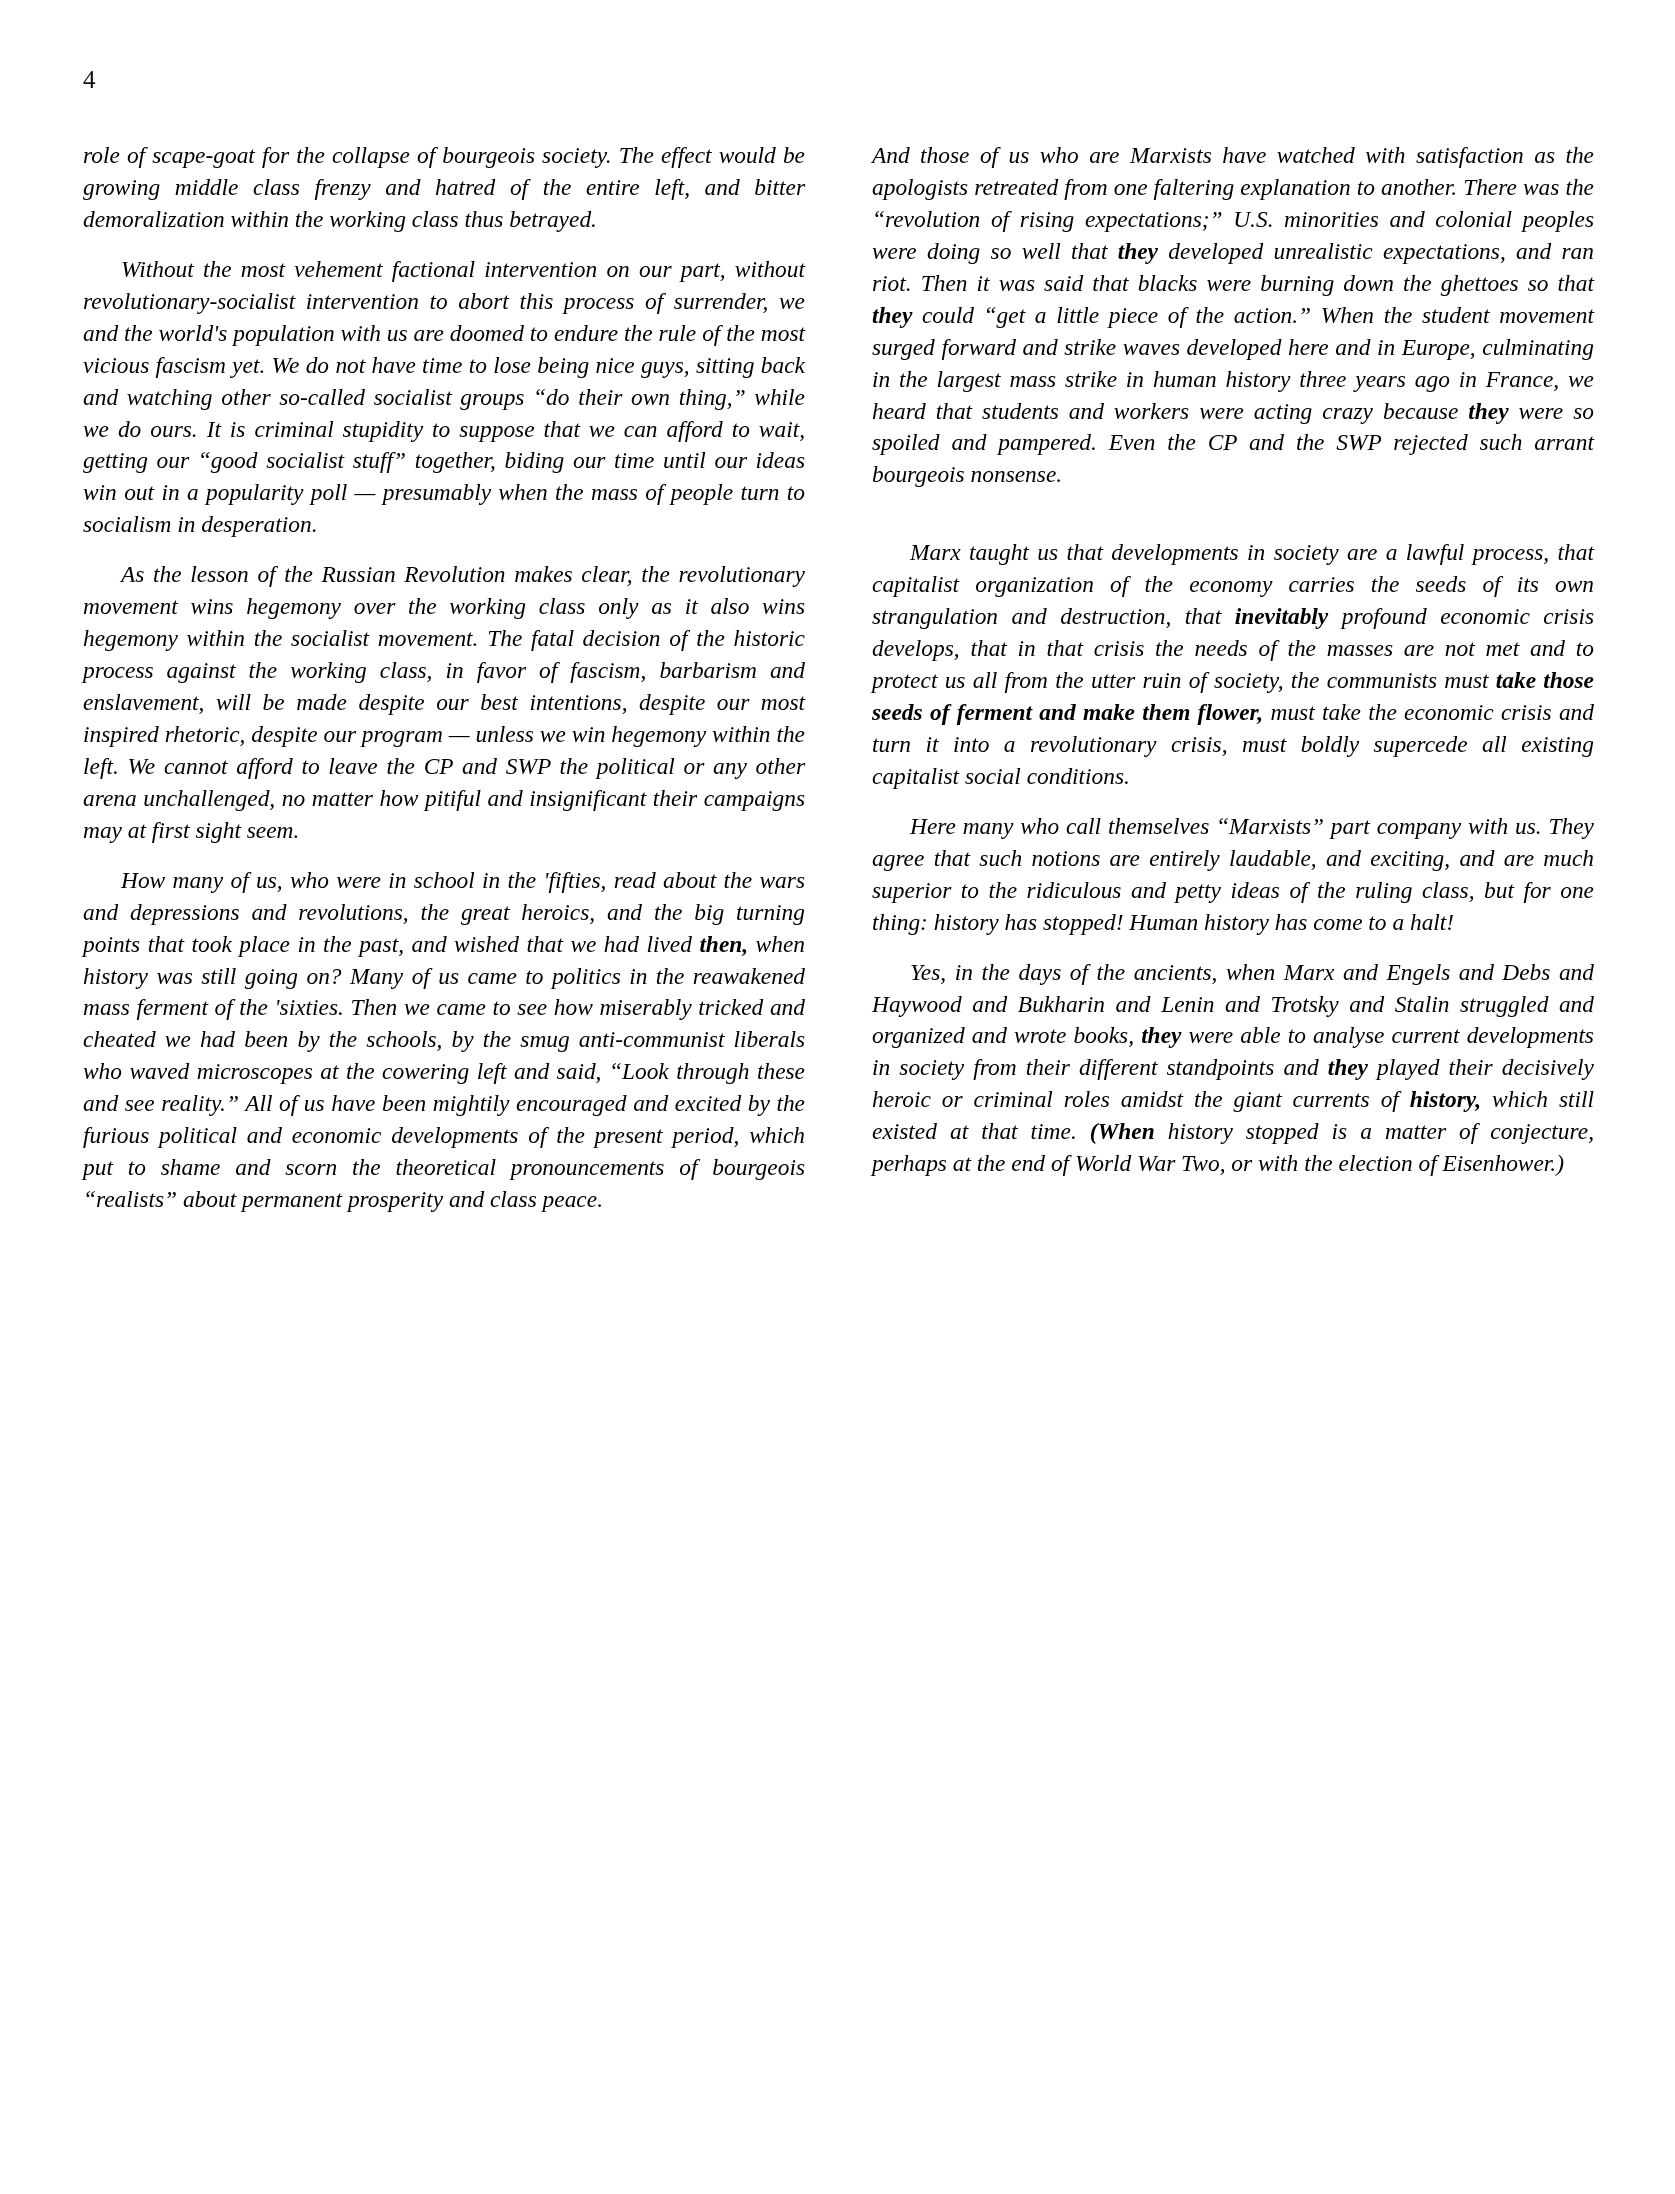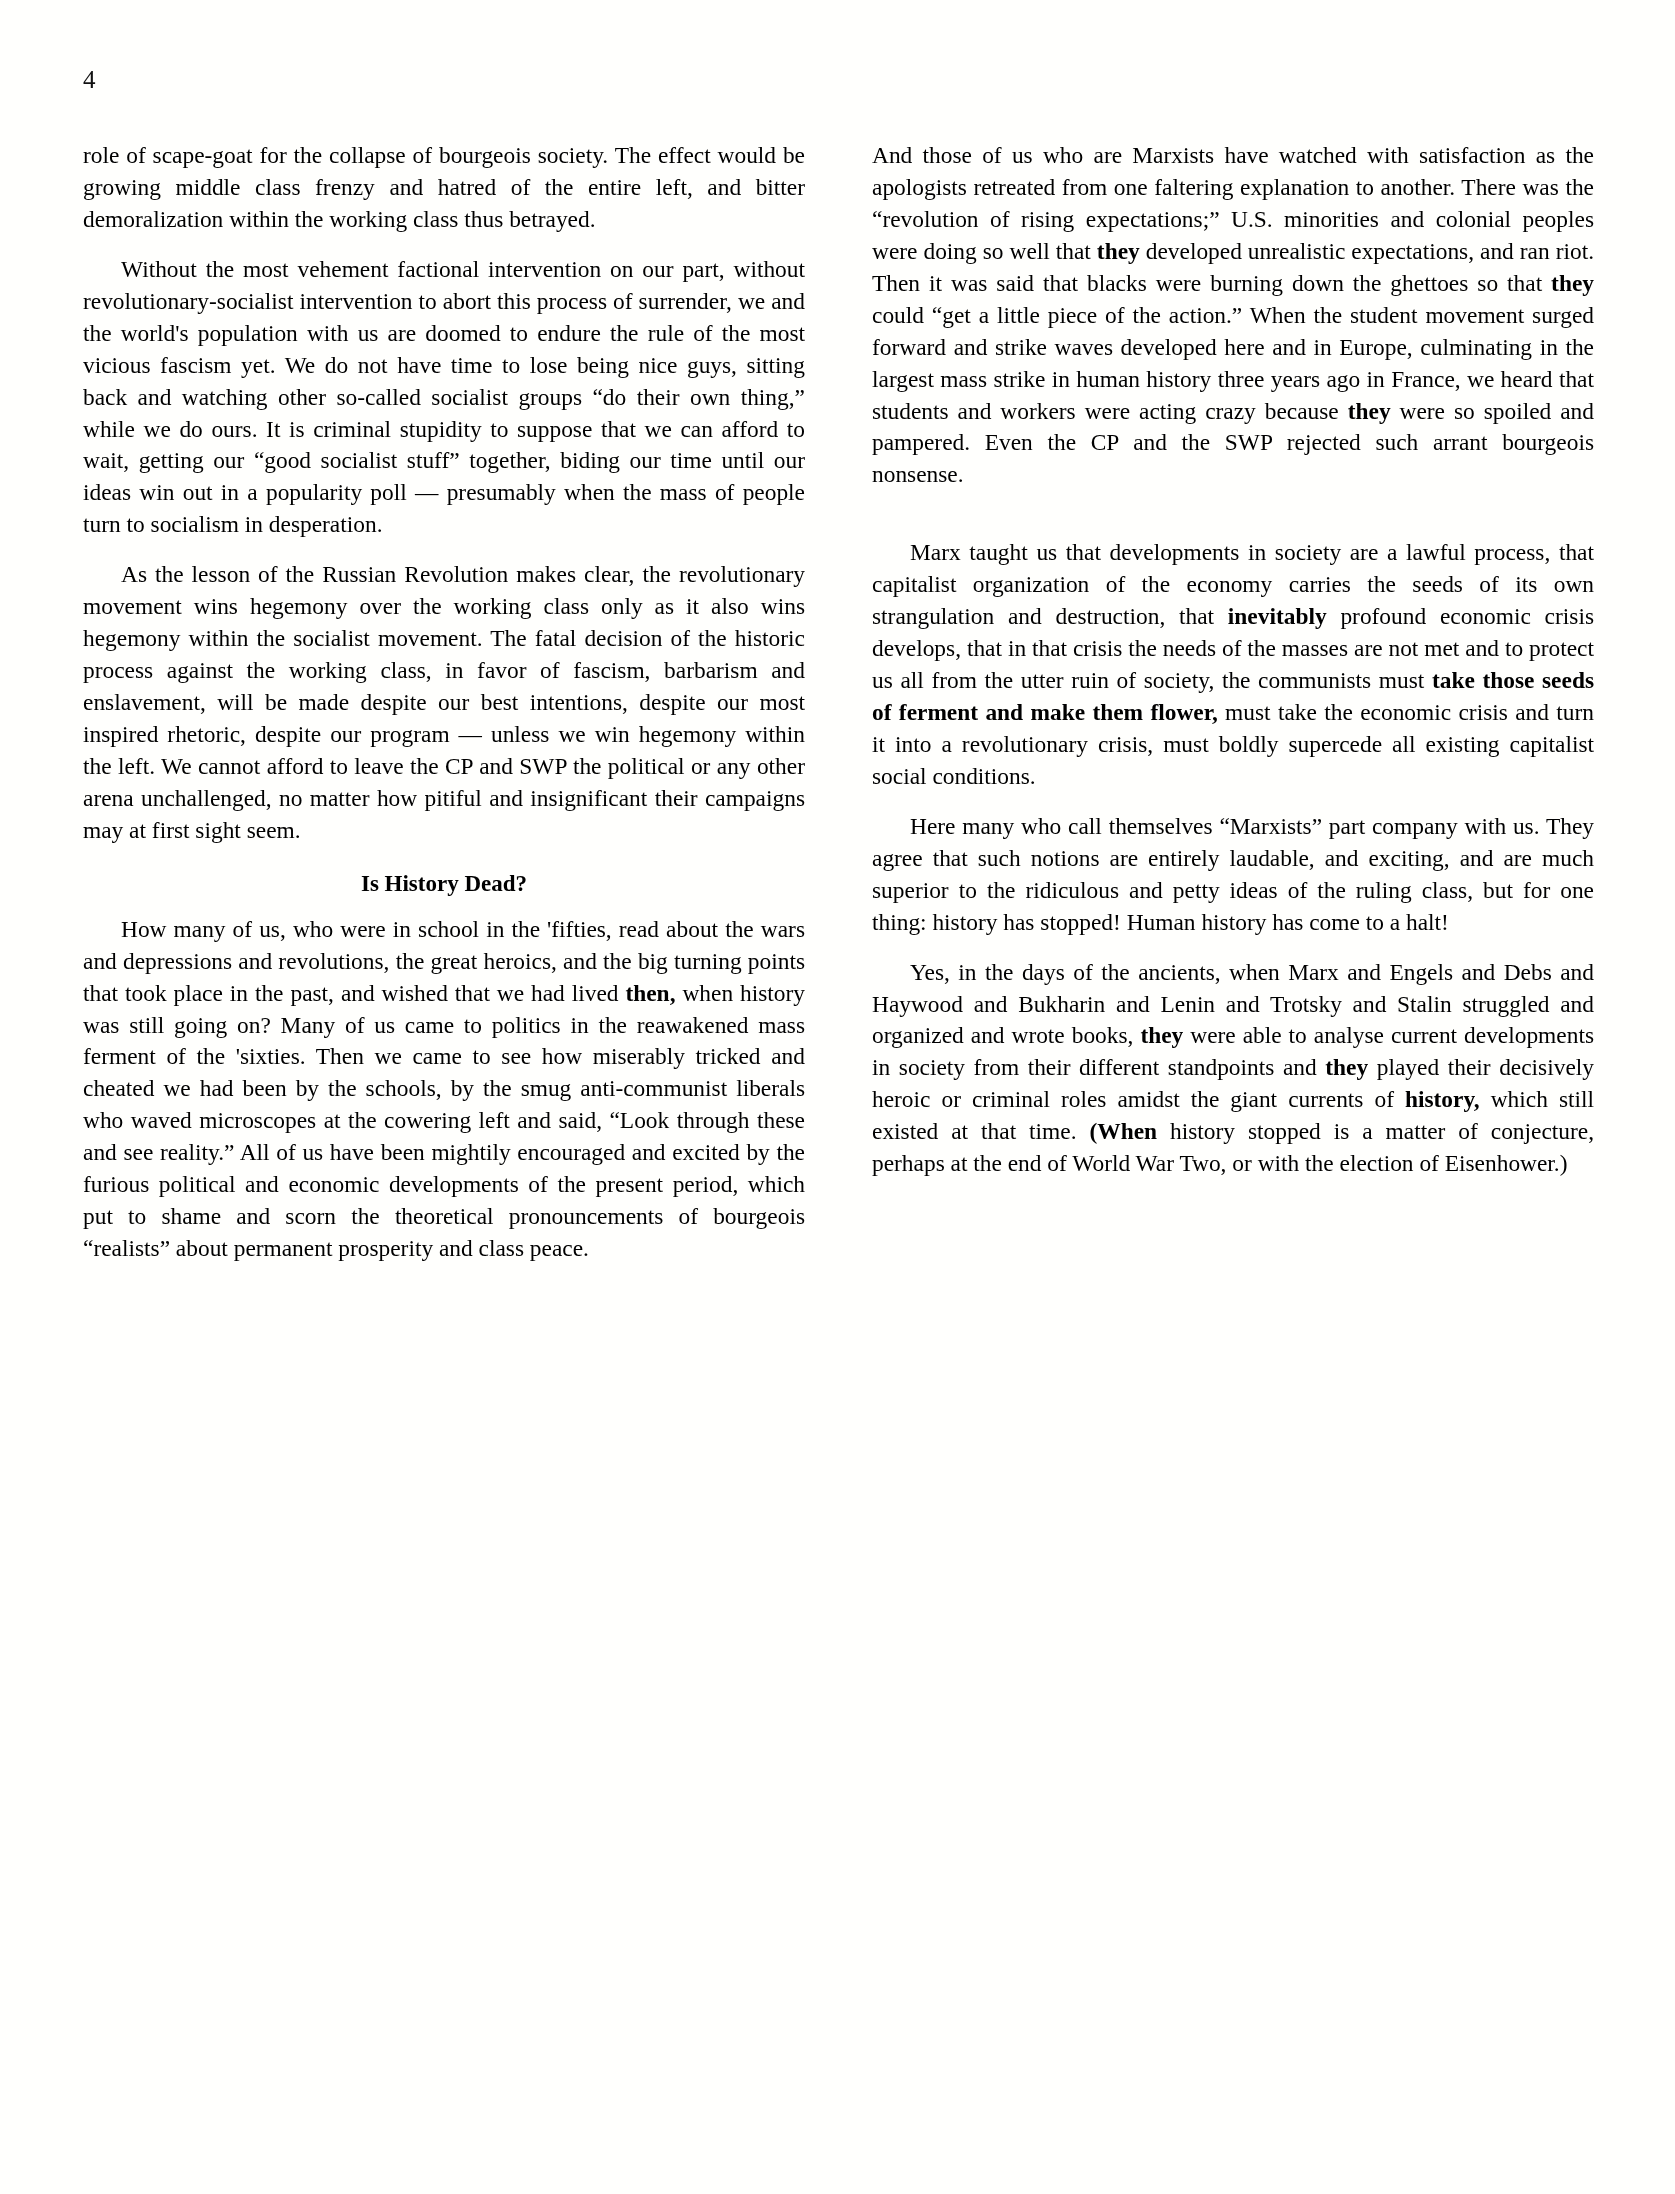--- a/index.html
+++ b/index.html
@@ -33,20 +33,21 @@
   .columns {
     position: absolute;
     left: 83px;
     top: 140px;
     width: 1512px;
     display: flex;
     gap: 67px;
   }
   .col {
     width: 722px;
+    font-style: italic;
   }
   p.para {
     margin: 0 0 18px 0;
     font-size: 23.4px;
     line-height: 1.365;
     text-align: justify;
     text-justify: inter-word;
     text-indent: 38px;
     font-family: "Liberation Serif", serif;
     color: #000;
@@ -71,21 +72,20 @@
 <div class="page">
 
   <div class="page-number">4</div>
 
   <div class="columns">
 
     <div class="col">
       <p class="para noindent">role of scape-goat for the collapse of bourgeois society. The effect would be growing middle class frenzy and hatred of the entire left, and bitter demoralization within the working class thus betrayed.</p>
       <p class="para">Without the most vehement factional intervention on our part, without revolutionary-socialist intervention to abort this process of surrender, we and the world's population with us are doomed to endure the rule of the most vicious fascism yet. We do not have time to lose being nice guys, sitting back and watching other so-called socialist groups “do their own thing,” while we do ours. It is criminal stupidity to suppose that we can afford to wait, getting our “good socialist stuff” together, biding our time until our ideas win out in a popularity poll — presumably when the mass of people turn to socialism in desperation.</p>
       <p class="para">As the lesson of the Russian Revolution makes clear, the revolutionary movement wins hegemony over the working class only as it also wins hegemony within the socialist movement. The fatal decision of the historic process against the working class, in favor of fascism, barbarism and enslavement, will be made despite our best intentions, despite our most inspired rhetoric, despite our program — unless we win hegemony within the left. We cannot afford to leave the CP and SWP the political or any other arena unchallenged, no matter how pitiful and insignificant their campaigns may at first sight seem.</p>
-      <h2 class="subhead">Is History Dead?</h2>
       <p class="para">How many of us, who were in school in the 'fifties, read about the wars and depressions and revolutions, the great heroics, and the big turning points that took place in the past, and wished that we had lived <b>then,</b> when history was still going on? Many of us came to politics in the reawakened mass ferment of the 'sixties. Then we came to see how miserably tricked and cheated we had been by the schools, by the smug anti-communist liberals who waved microscopes at the cowering left and said, “Look through these and see reality.” All of us have been mightily encouraged and excited by the furious political and economic developments of the present period, which put to shame and scorn the theoretical pronouncements of bourgeois “realists” about permanent prosperity and class peace.</p>
     </div>
 
     <div class="col">
       <p class="para noindent">And those of us who are Marxists have watched with satisfaction as the apologists retreated from one faltering explanation to another. There was the “revolution of rising expectations;” U.S. minorities and colonial peoples were doing so well that <b>they</b> developed unrealistic expectations, and ran riot. Then it was said that blacks were burning down the ghettoes so that <b>they</b> could “get a little piece of the action.” When the student movement surged forward and strike waves developed here and in Europe, culminating in the largest mass strike in human history three years ago in France, we heard that students and workers were acting crazy because <b>they</b> were so spoiled and pampered. Even the CP and the SWP rejected such arrant bourgeois nonsense.</p>
       <div class="spacer-lg"></div>
       <p class="para">Marx taught us that developments in society are a lawful process, that capitalist organization of the economy carries the seeds of its own strangulation and destruction, that <b>inevitably</b> profound economic crisis develops, that in that crisis the needs of the masses are not met and to protect us all from the utter ruin of society, the communists must <b>take those seeds of ferment and make them flower,</b> must take the economic crisis and turn it into a revolutionary crisis, must boldly supercede all existing capitalist social conditions.</p>
       <p class="para">Here many who call themselves “Marxists” part company with us. They agree that such notions are entirely laudable, and exciting, and are much superior to the ridiculous and petty ideas of the ruling class, but for one thing: history has stopped! Human history has come to a halt!</p>
       <p class="para">Yes, in the days of the ancients, when Marx and Engels and Debs and Haywood and Bukharin and Lenin and Trotsky and Stalin struggled and organized and wrote books, <b>they</b> were able to analyse current developments in society from their different standpoints and <b>they</b> played their decisively heroic or criminal roles amidst the giant currents of <b>history,</b> which still existed at that time. <b>(When</b> history stopped is a matter of conjecture, perhaps at the end of World War Two, or with the election of Eisenhower.)</p>
     </div>

